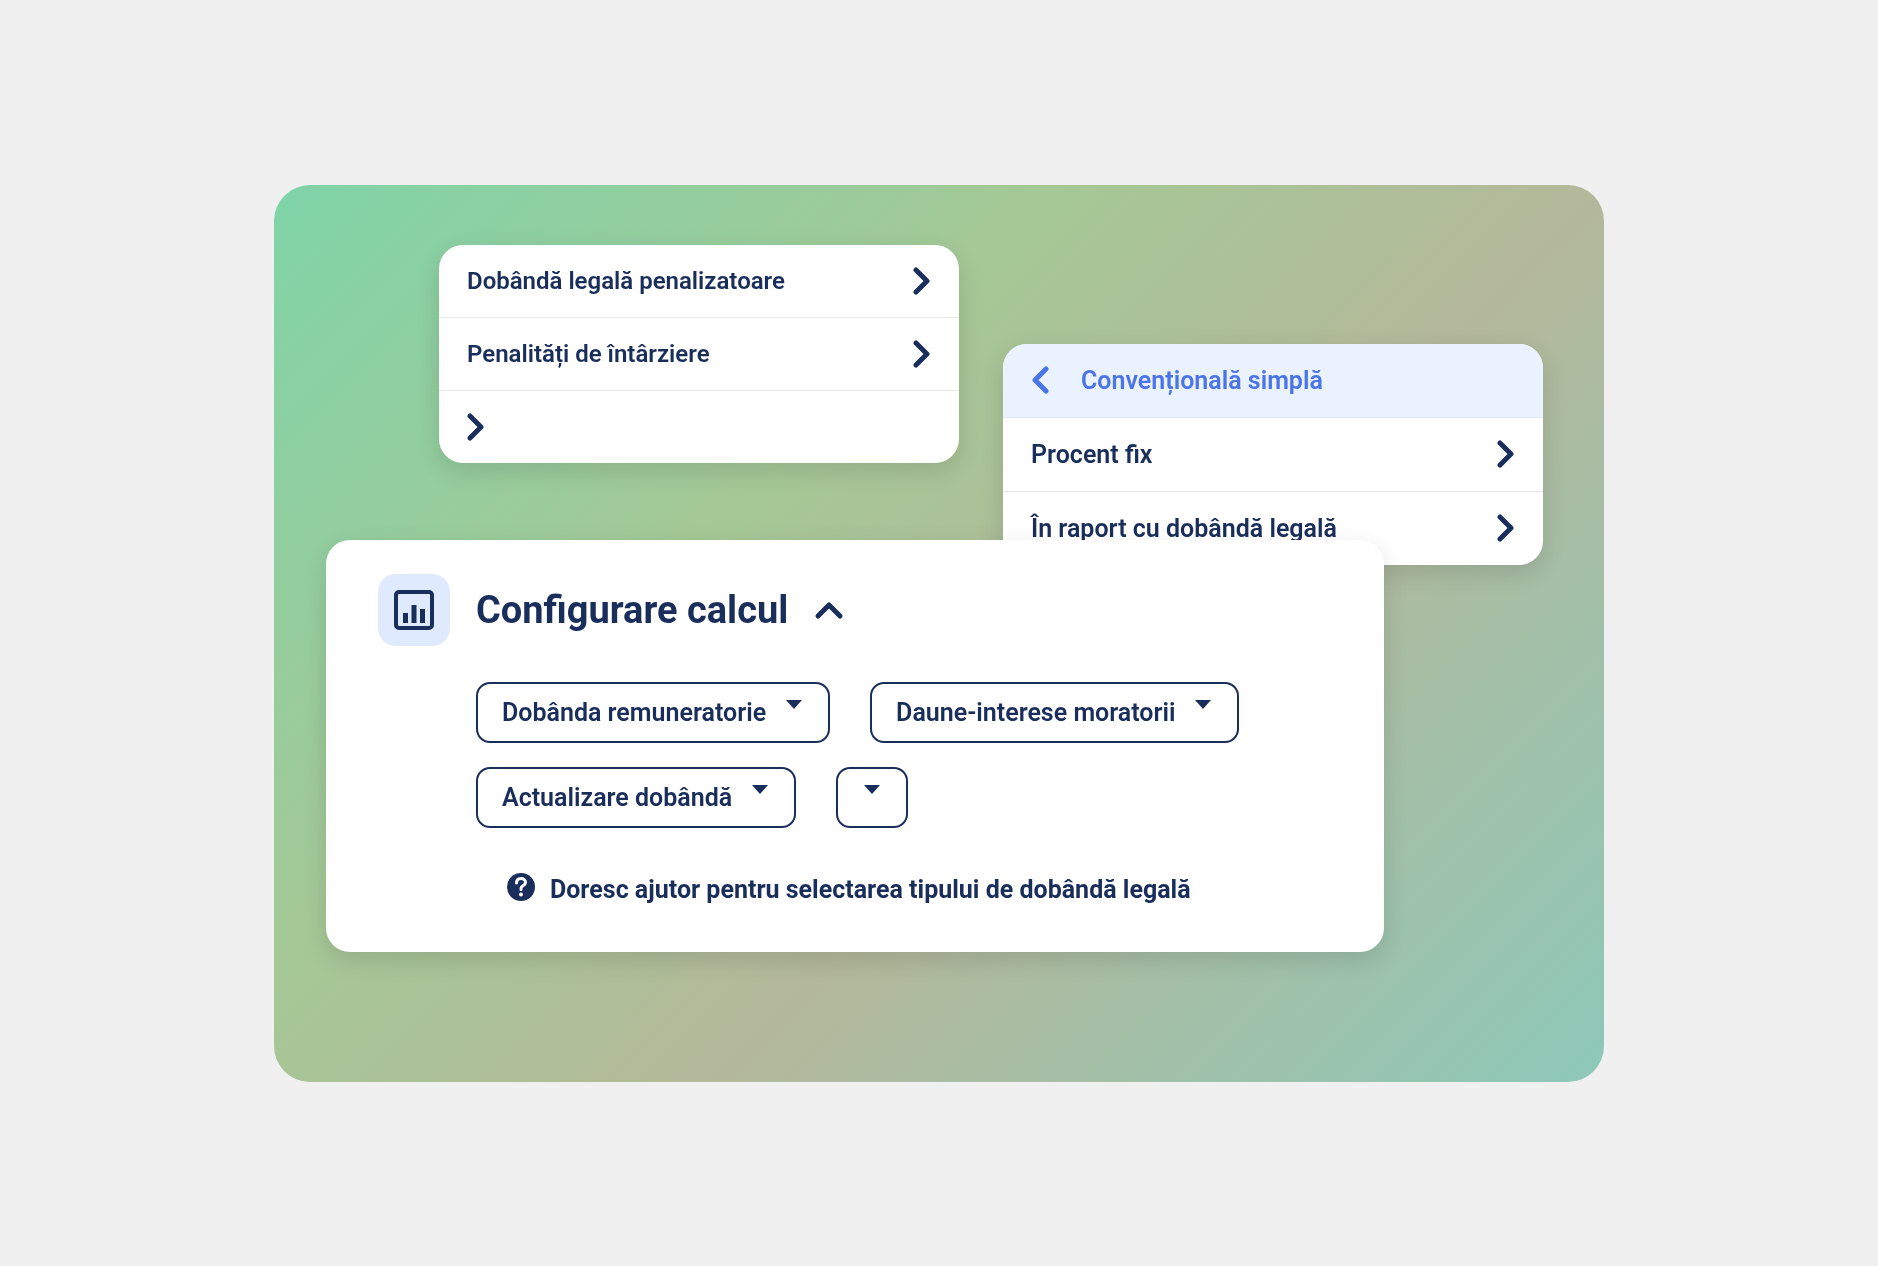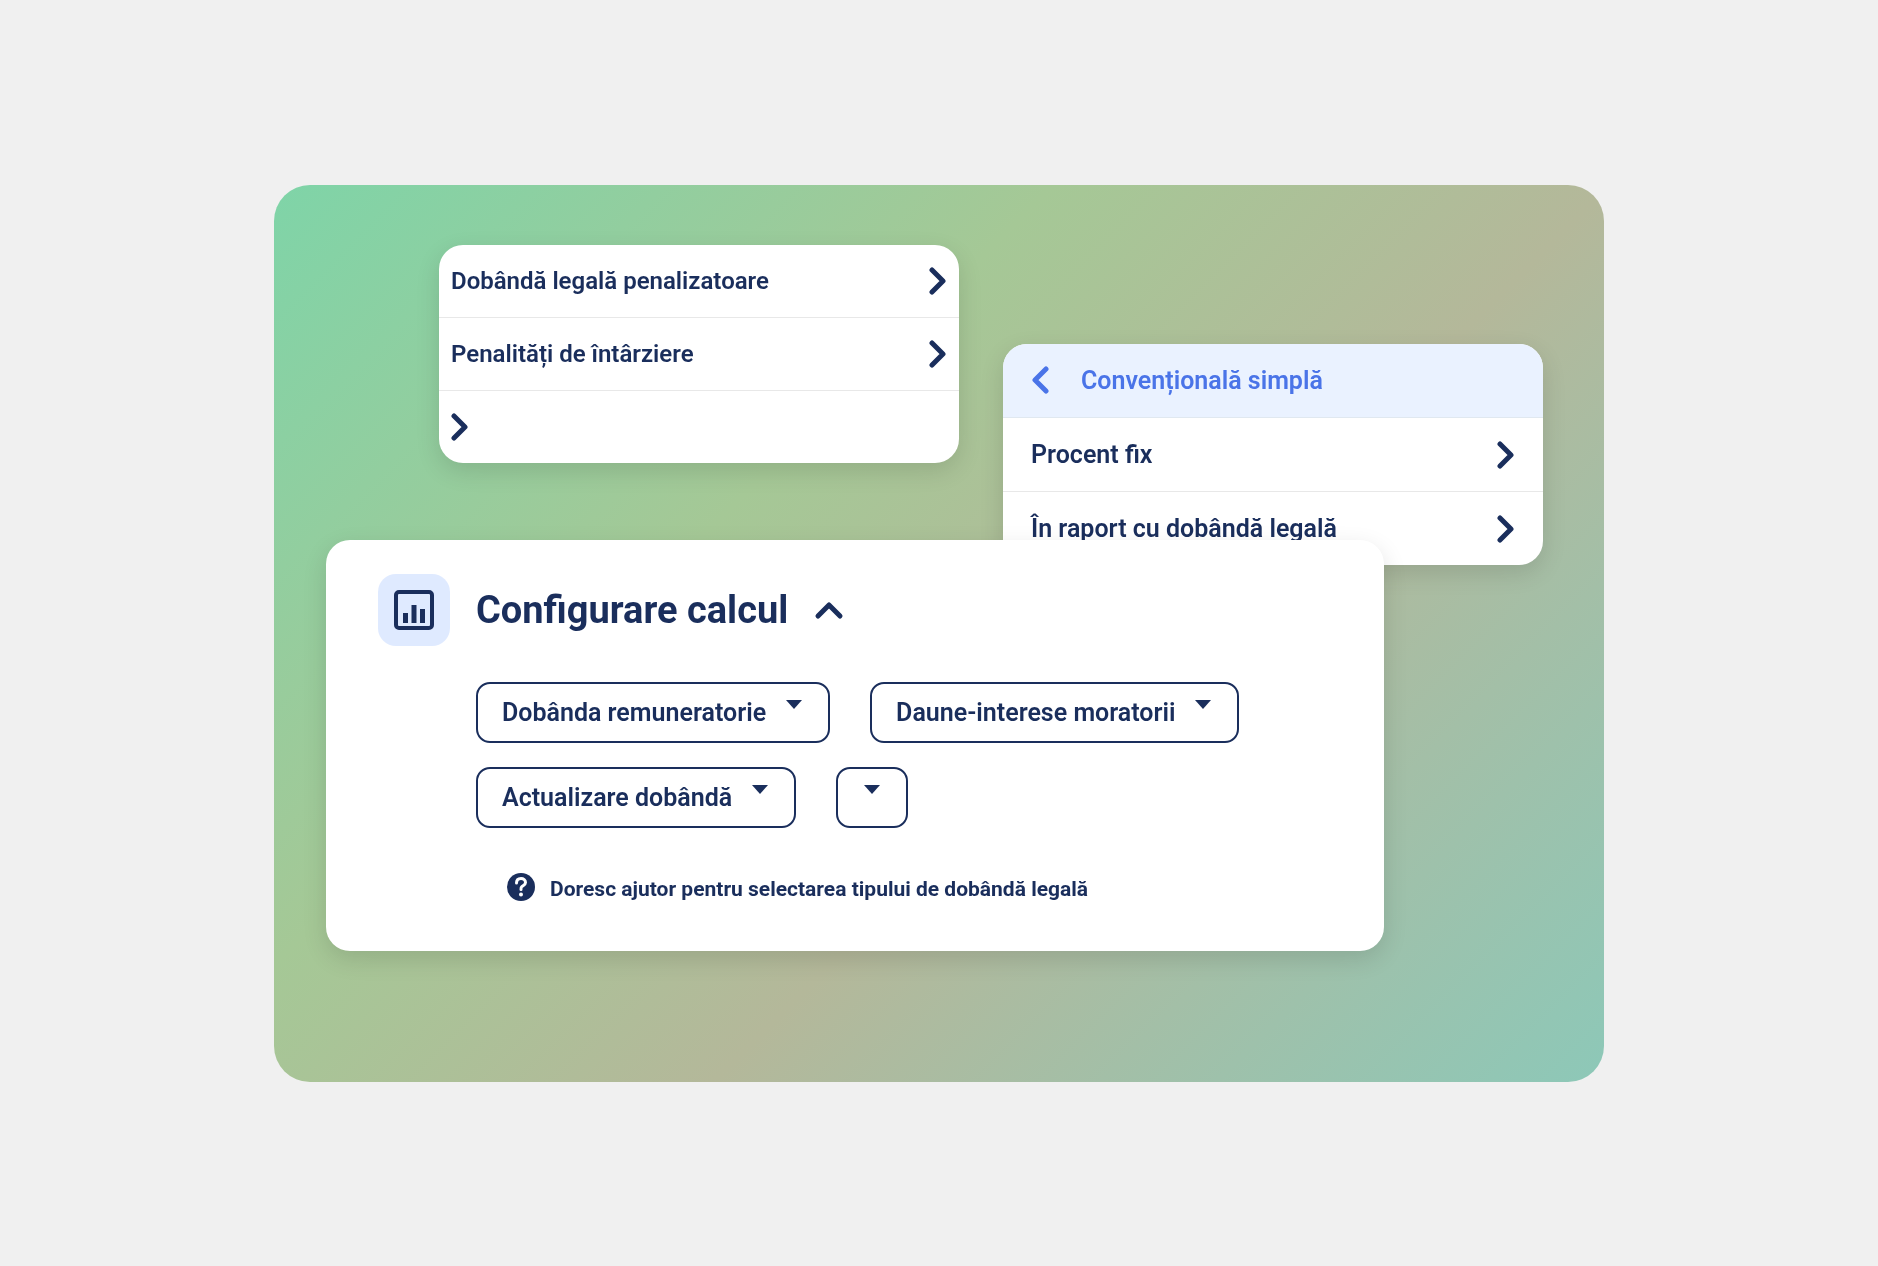--- a/index.html
+++ b/index.html
@@ -31,21 +31,21 @@
     
     .menu-a {
       left: 165px;
       top: 60px;
       width: 520px;
     }
     .menu-a .item {
       display: flex;
       align-items: flex-end;
       justify-content: space-between;
-      padding: 22px 12px;
+      padding: 22px 28px;
       border-bottom: 1px solid #e8e8e8;
       cursor: pointer;
     }
     .menu-a .item:last-child {
       border-bottom: none;
     }
     .menu-a .label {
       color: #1a2e5c;
       font-size: 24px;
       font-weight: 600;
@@ -66,21 +66,21 @@
       border-bottom: 1px solid #e0e8f0;
       cursor: pointer;
     }
     .menu-b .header .label {
       color: #4a74e8;
       font-size: 25px;
       font-weight: 600;
     }
     .menu-b .item {
       display: flex;
-      align-items: flex-end;
+      align-items: flex-start;
       justify-content: space-between;
       padding: 22px 28px;
       border-bottom: 1px solid #e8e8e8;
       cursor: pointer;
     }
     .menu-b .item:last-child {
       border-bottom: none;
     }
     .menu-b .item .label {
       color: #1a2e5c;
@@ -134,21 +134,21 @@
       font-weight: 600;
       cursor: pointer;
       background: #fff;
     }
     .help {
       display: flex;
       align-items: center;
       gap: 14px;
       padding-left: 128px;
       color: #1a2e5c;
-      font-size: 21px;
+      font-size: 25px;
       font-weight: 700;
       cursor: pointer;
     }
     
     .chev {
       flex-shrink: 0;
       display: inline-flex;
       align-items: center;
       justify-content: center;
     }

